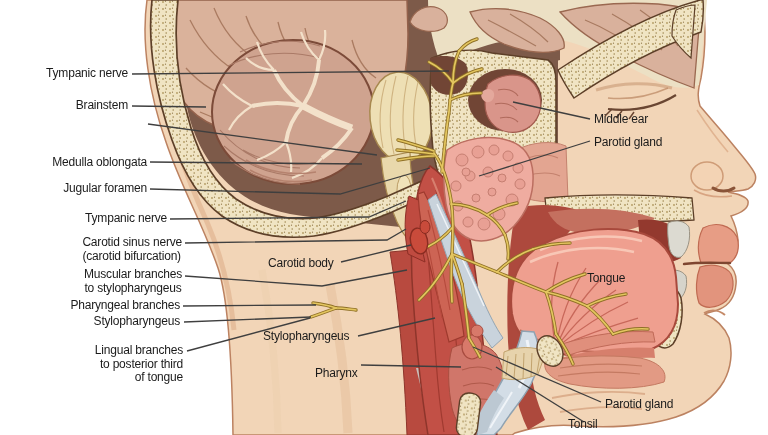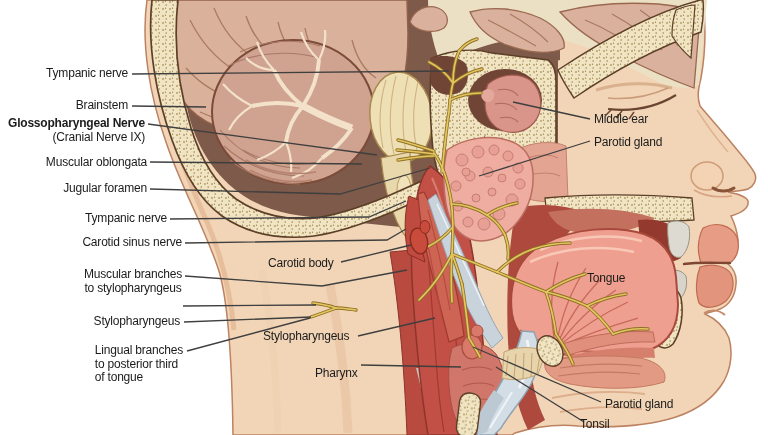--- a/index.html
+++ b/index.html
@@ -282,44 +282,44 @@
       </g>
 </svg>
 
 <div id="labels">
       <div class="label" style="top: 67px; right: 640px; text-align: right;">
         <div>Tympanic nerve</div>
       </div>
       <div class="label" style="top: 99px; right: 640px; text-align: right;">
         <div>Brainstem</div>
       </div>
-      <div class="label" style="top: 117px; right: 623px; text-align: right;">
-        <div class="b">Glossopharyngeal Nerve</div>
-        <div>(Cranial Nerve IX)</div>
-      </div>
       <div class="label" style="top: 156px; right: 621px; text-align: right;">
-        <div>Muscular oblongata</div>
+        <div>Medulla oblongata</div>
       </div>
       <div class="label" style="top: 182px; right: 621px; ">
         <div>Jugular foramen</div>
       </div>
       <div class="label" style="top: 212px; right: 601px; text-align: right;">
         <div>Tympanic nerve</div>
       </div>
       <div class="label" style="top: 236px; right: 586px; text-align: left;">
         <div>Carotid sinus nerve</div>
+        <div>(carotid bifurcation)</div>
       </div>
       <div class="label" style="top: 268px; right: 586px; text-align: center;">
         <div>Muscular branches</div>
         <div>to stylopharyngeus</div>
       </div>
+      <div class="label" style="top: 299px; right: 588px; text-align: right;">
+        <div>Pharyngeal branches</div>
+      </div>
       <div class="label" style="top: 315px; right: 588px; text-align: right;">
         <div>Stylopharyngeus</div>
       </div>
-      <div class="label" style="top: 344px; right: 585px; ">
+      <div class="label" style="top: 344px; right: 585px; text-align: right;">
         <div>Lingual branches</div>
         <div>to posterior third</div>
         <div>of tongue</div>
       </div>
       <div class="label" style="top: 257px; left: 268px; text-align: center;">
         <div>Carotid body</div>
       </div>
       <div class="label" style="top: 330px; left: 263px; text-align: left;">
         <div>Stylopharyngeus</div>
       </div>
@@ -331,17 +331,17 @@
       </div>
       <div class="label" style="top: 136px; left: 594px; text-align: left;">
         <div>Parotid gland</div>
       </div>
       <div class="label" style="top: 272px; left: 587px; text-align: right;">
         <div>Tongue</div>
       </div>
       <div class="label" style="top: 398px; left: 605px; text-align: left;">
         <div>Parotid gland</div>
       </div>
-      <div class="label" style="top: 418px; left: 580px; text-align: right;">
+      <div class="label" style="top: 418px; left: 568px; text-align: right;">
         <div>Tonsil</div>
       </div>
     </div>
 </div>
 
 </body></html>

